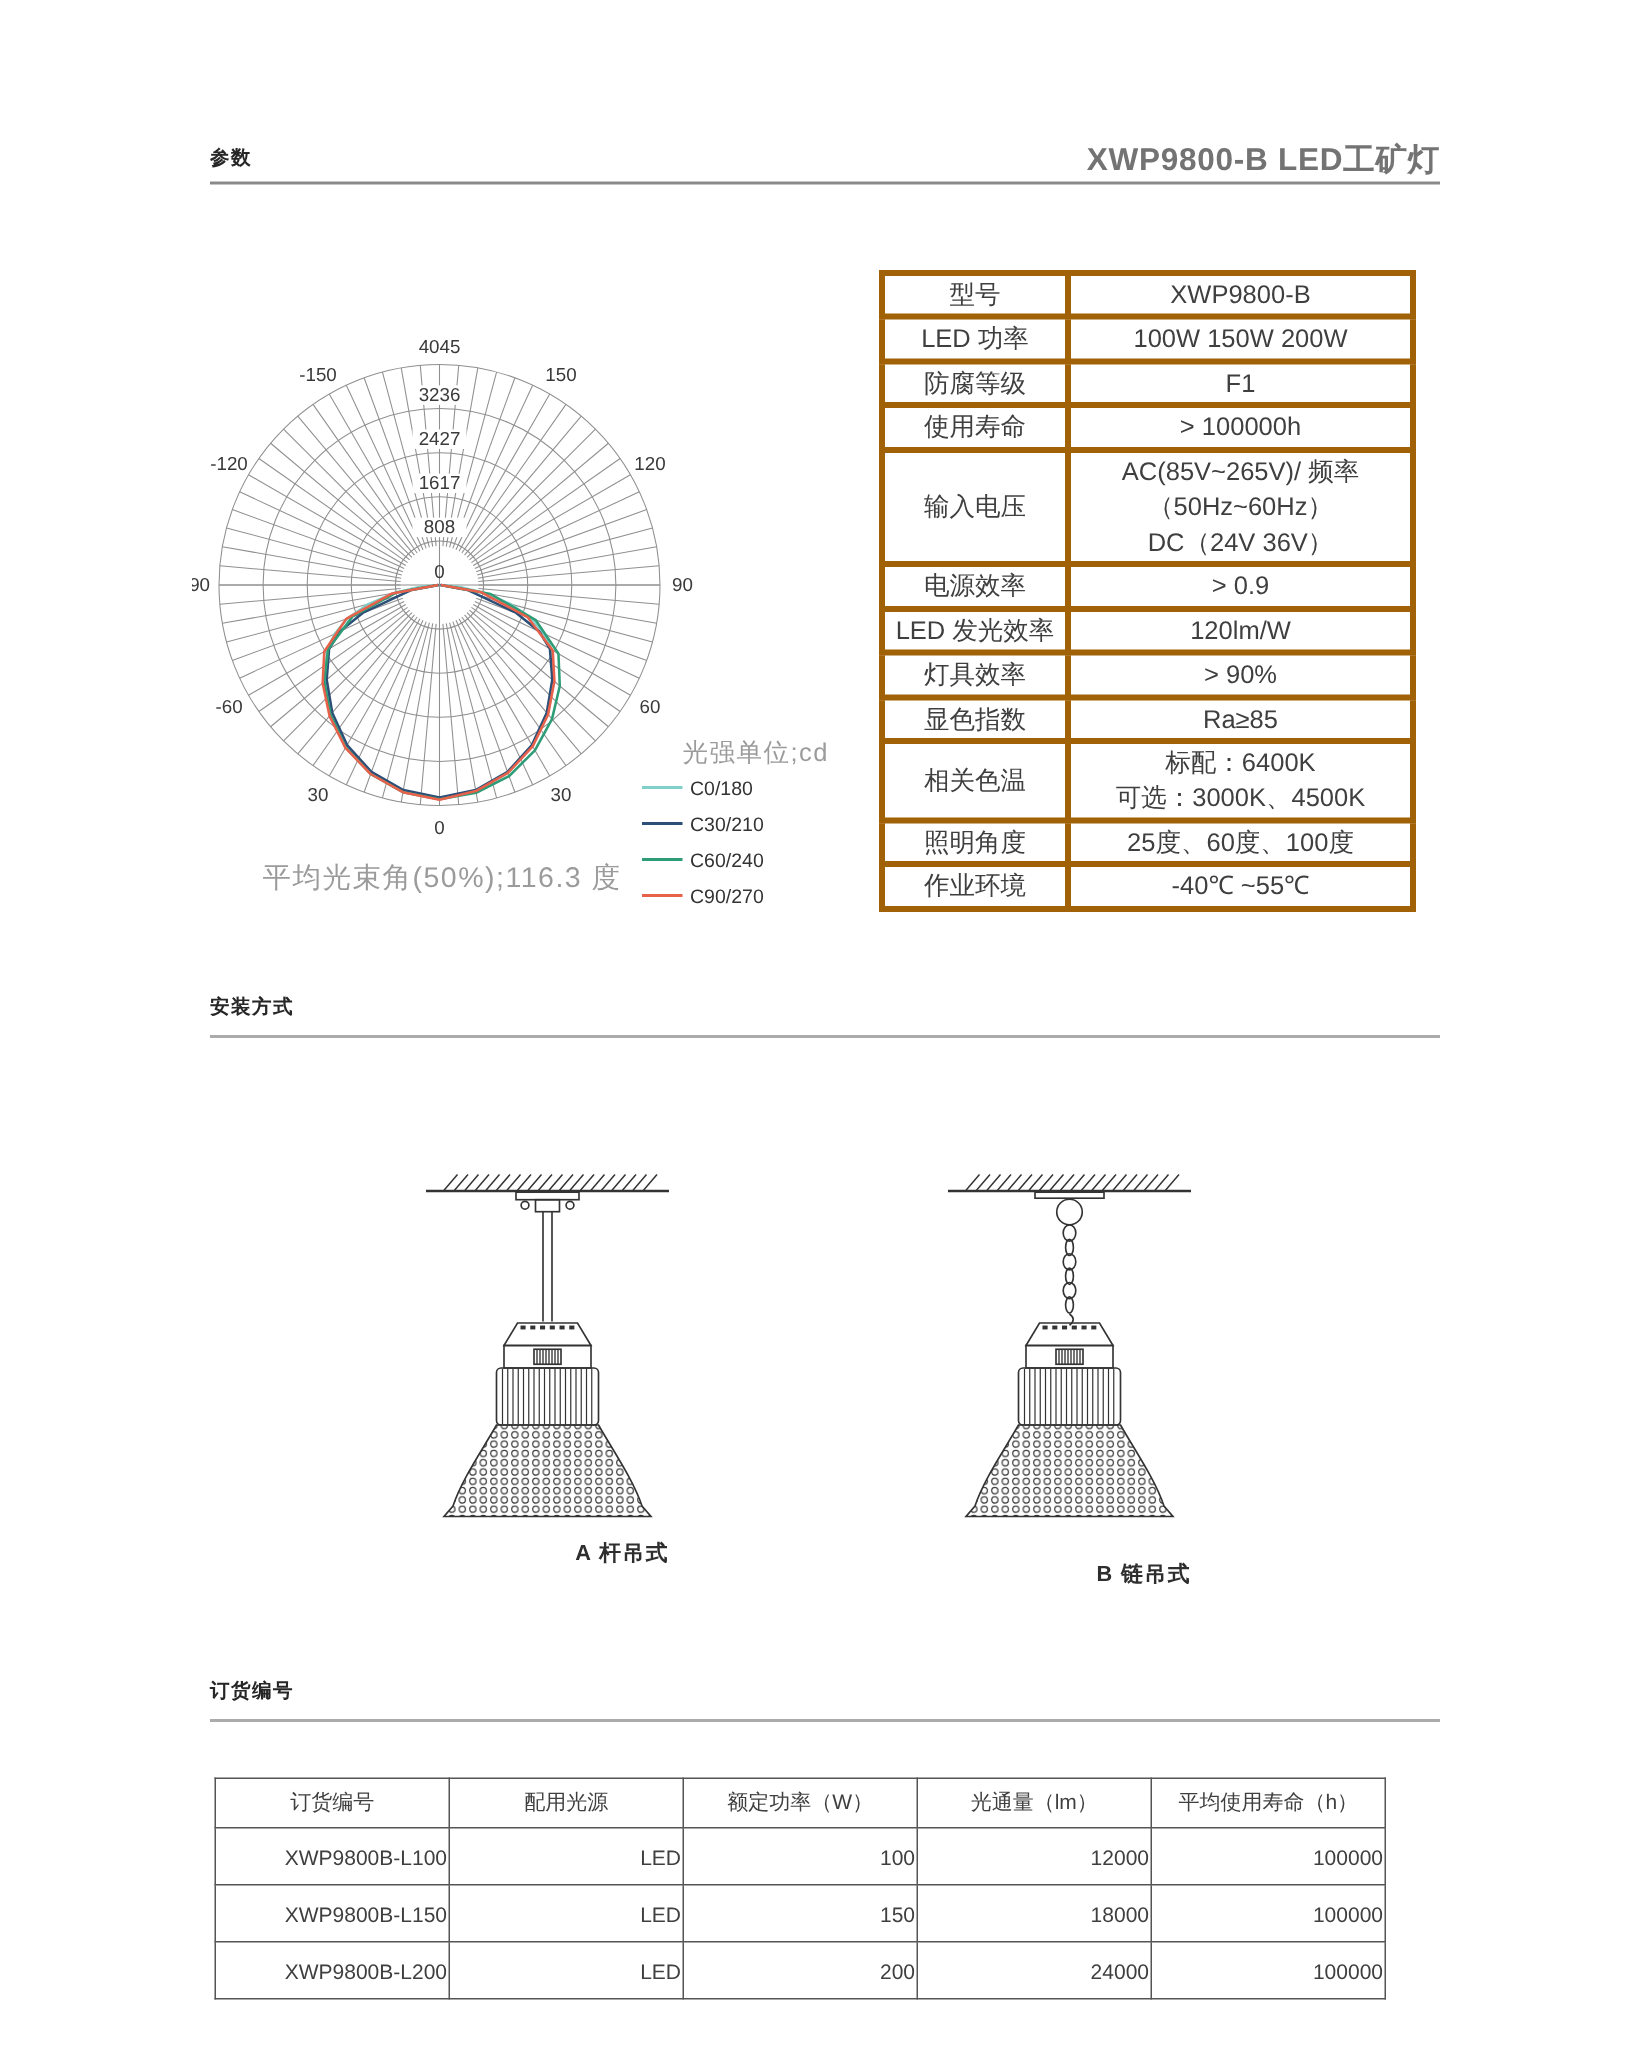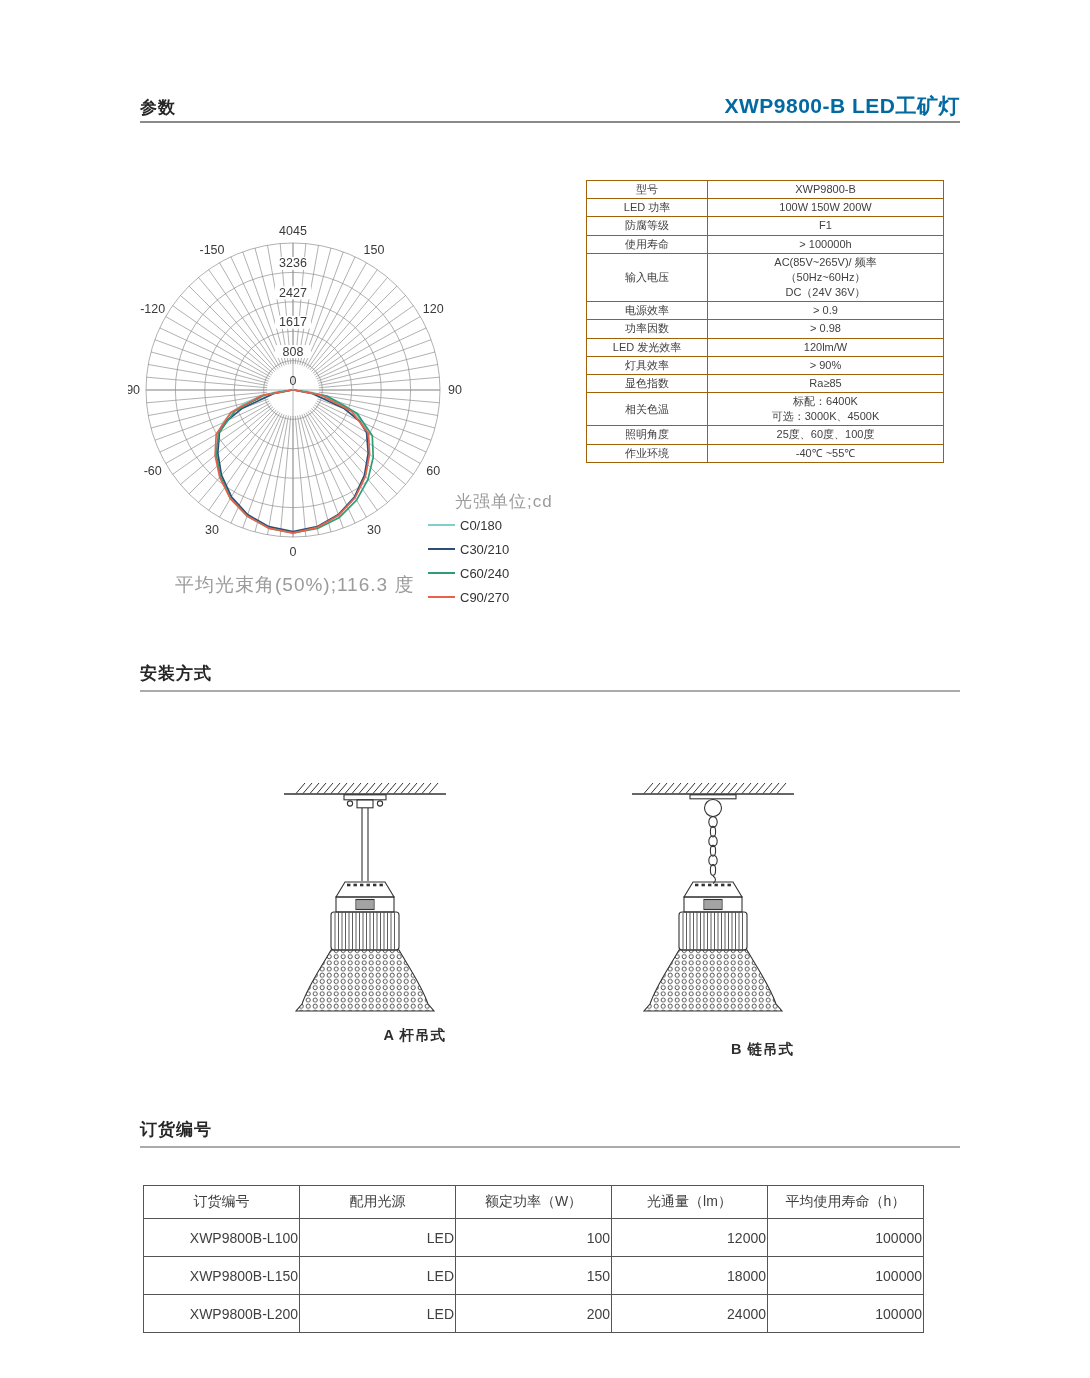--- a/index.html
+++ b/index.html
@@ -1,25 +1,25 @@
 <!DOCTYPE html>
 <html><head>
 <meta charset="utf-8">
 <style>
   html,body{margin:0;padding:0;background:#fff;}
   .page{position:relative;width:1090px;height:1378px;background:#ffffff;
         font-family:"Liberation Sans",sans-serif;color:#333;overflow:hidden;}
   .abs{position:absolute;}
-  .sec-heading{font-size:17px;font-weight:700;color:#262626;letter-spacing:1px;}
-  .doc-title{font-size:21px;font-weight:600;color:#0369a1;letter-spacing:0.5px;}
+  .sec-heading{font-size:13px;font-weight:700;color:#262626;letter-spacing:1px;}
+  .doc-title{font-size:21px;font-weight:600;color:#737373;letter-spacing:0.5px;}
   .rule{background:#8a8a8a;height:2px;}
   .rule-light{background:#ababab;height:1.5px;}
   
   table.spec{border-collapse:collapse;width:358px;table-layout:fixed;}
-  table.spec td{border:1px solid #a16207;font-size:11px;color:#3f3f3f;
+  table.spec td{border:4px solid #a16207;font-size:17px;color:#3f3f3f;
       text-align:center;padding:1px 4px;line-height:1.38;}
   table.spec td.spec-label{width:112px;}
   
   table.order{border-collapse:collapse;width:781px;table-layout:fixed;}
   table.order th, table.order td{border:1px solid #555;font-size:14px;color:#3f3f3f;
       font-weight:400;text-align:center;}
   table.order th{height:30px;}
   table.order td{height:35px;text-align:right;}
   
   .unit-label{font-size:17px;color:#9b9b9b;letter-spacing:1px;}
@@ -191,24 +191,20 @@
         </tr>
         <tr>
           <td class="spec-label">输入电压</td>
           <td>AC(85V~265V)/ 频率<br>（50Hz~60Hz）<br>DC（24V  36V）</td>
         </tr>
         <tr>
           <td class="spec-label">电源效率</td>
           <td>&gt; 0.9</td>
         </tr>
         <tr>
-          <td class="spec-label">功率因数</td>
-          <td>&gt; 0.98</td>
-        </tr>
-        <tr>
           <td class="spec-label">LED 发光效率</td>
           <td>120lm/W</td>
         </tr>
         <tr>
           <td class="spec-label">灯具效率</td>
           <td>&gt; 90%</td>
         </tr>
         <tr>
           <td class="spec-label">显色指数</td>
           <td>Ra≥85</td>

